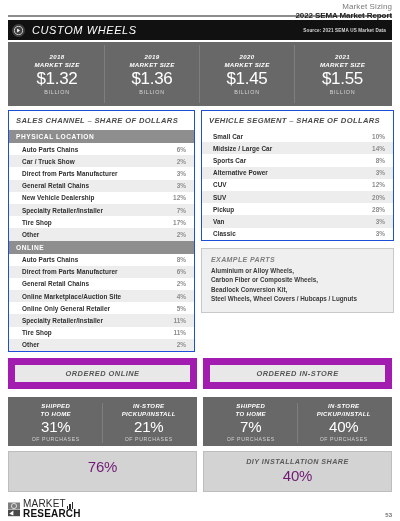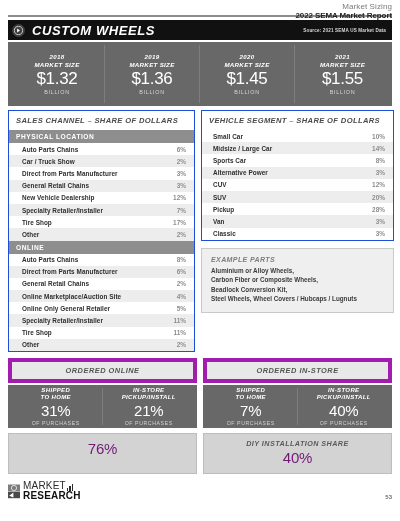--- a/index.html
+++ b/index.html
@@ -60,22 +60,22 @@
     height: 13px;
     border-radius: 50%;
     background: #3f3f3f;
     display: flex;
     align-items: center;
     justify-content: center;
     flex: 0 0 auto;
   }
   .arrow-badge svg { display: block; }
   .title-text {
-    font-size: 13px;
-    font-weight: bold;
+    font-size: 11px;
+    font-weight: normal;
     font-style: italic;
     color: #ffffff;
     letter-spacing: 0.6px;
     margin-left: 7px;
     flex: 1 1 auto;
   }
   .source-text {
     font-size: 4.6px;
     font-weight: bold;
     color: #d8d8d8;
@@ -202,36 +202,37 @@
   }
 
   
   .ordered-wrap {
     display: flex;
     gap: 6px;
     margin: 6px 8px 0 8px;
   }
   .ordered-block { flex: 1 1 50%; }
   .ordered-head {
-    border: 4px solid #a21caf;
+    border: 7px solid #a21caf;
     background: #e8e8e8;
     text-align: center;
     font-size: 7.4px;
     font-weight: bold;
     font-style: italic;
     color: #555555;
     letter-spacing: 0.5px;
     padding: 4px 0 4px 0;
   }
   .ordered-body {
-    margin-top: 2px;
+    margin-top: 8px;
     background: #686868;
     display: flex;
-    height: 43px;
+    height: 49px;
     padding: 3px 2px;
+    align-items: flex-end;
   }
   .ord-cell {
     flex: 1 1 50%;
     display: flex;
     flex-direction: column;
     align-items: center;
     justify-content: center;
     border-right: 1px solid #7e7e7e;
   }
   .ord-cell:last-child { border-right: none; }

